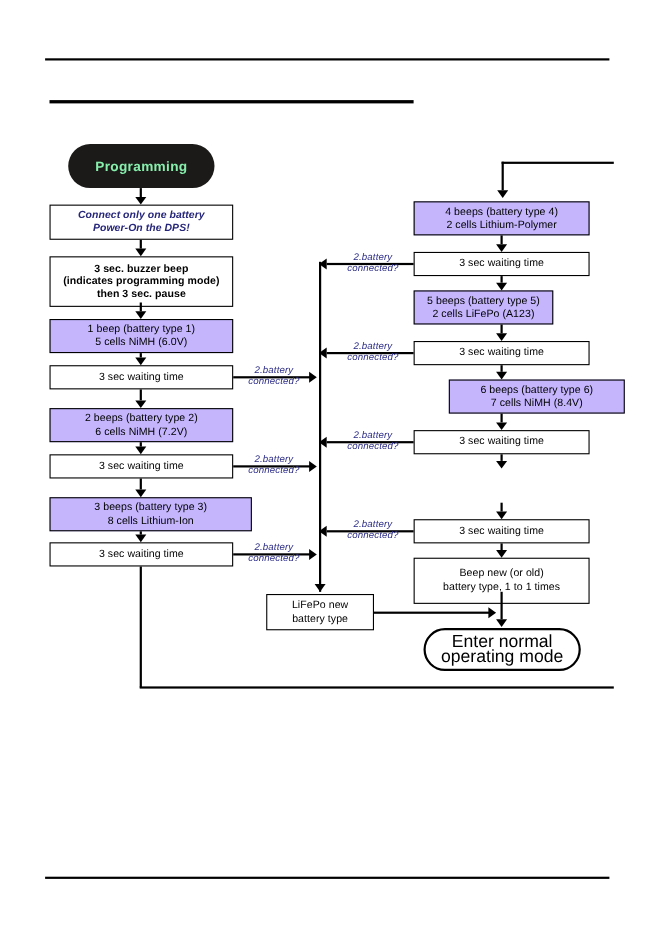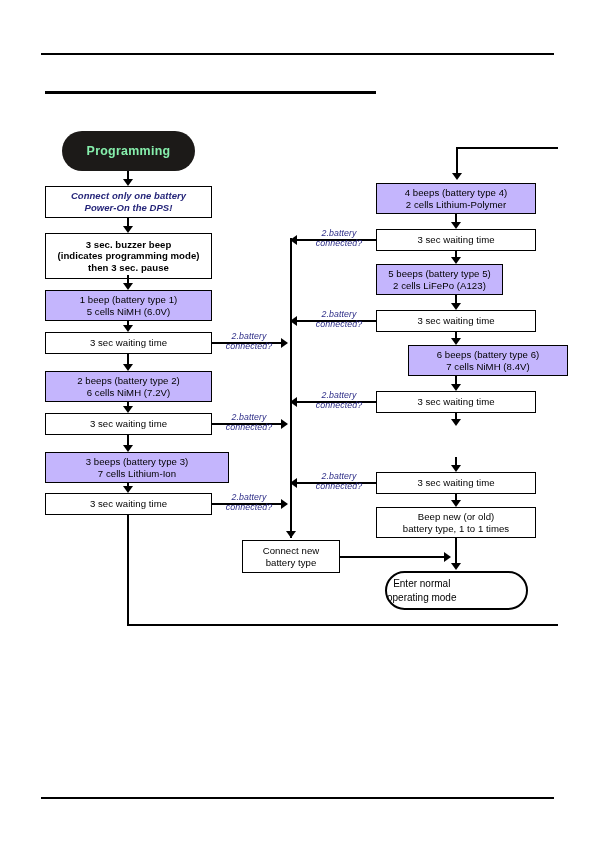--- a/index.html
+++ b/index.html
@@ -68,23 +68,23 @@
   }
   
   .terminal-end {
     position: absolute;
     box-sizing: border-box;
     background: #ffffff;
     border: 2px solid #000000;
     border-radius: 26px;
     display: flex;
     align-items: center;
-    justify-content: flex-start;
+    justify-content: center;
     text-align: center;
-    font-size: 10px;
+    font-size: 16px;
     line-height: 13.4px;
     color: #000000;
   }
 
   
   .node.note {
     font-style: italic;
     font-weight: bold;
     color: #26267a;
     font-size: 9.5px;
@@ -182,21 +182,21 @@
 
   <div class="node" style="left:45px; top:413px; width:167px; height:22px;">
     <div class="lines">
       <div>3 sec waiting time</div>
     </div>
   </div>
 
   <div class="node shaded" style="left:45px; top:452px; width:184px; height:31px;">
     <div class="lines">
       <div>3 beeps (battery type 3)</div>
-      <div>7 cells Lithium-Ion</div>
+      <div>8 cells Lithium-Ion</div>
     </div>
   </div>
 
   <div class="node" style="left:45px; top:493px; width:167px; height:22px;">
     <div class="lines">
       <div>3 sec waiting time</div>
     </div>
   </div>
 
   <div class="node shaded" style="left:376px; top:183px; width:160px; height:31px;">
@@ -238,30 +238,30 @@
     </div>
   </div>
 
 
   <div class="node" style="left:376px; top:472px; width:160px; height:22px;">
     <div class="lines">
       <div>3 sec waiting time</div>
     </div>
   </div>
 
-  <div class="node" style="left:376px; top:507px; width:160px; height:31px;">
+  <div class="node" style="left:376px; top:507px; width:160px; height:42px;">
     <div class="lines">
       <div>Beep new (or old)</div>
       <div>battery type, 1 to 1 times</div>
     </div>
   </div>
 
   <div class="node" style="left:242px; top:540px; width:98px; height:33px;">
     <div class="lines">
-      <div>Connect new</div>
+      <div>LiFePo new</div>
       <div>battery type</div>
     </div>
   </div>
 
   <div class="terminal-end" style="left:385px; top:571px; width:143px; height:39px;">
     <div class="lines">
       <div>Enter normal</div>
       <div>operating mode</div>
     </div>
   </div>

